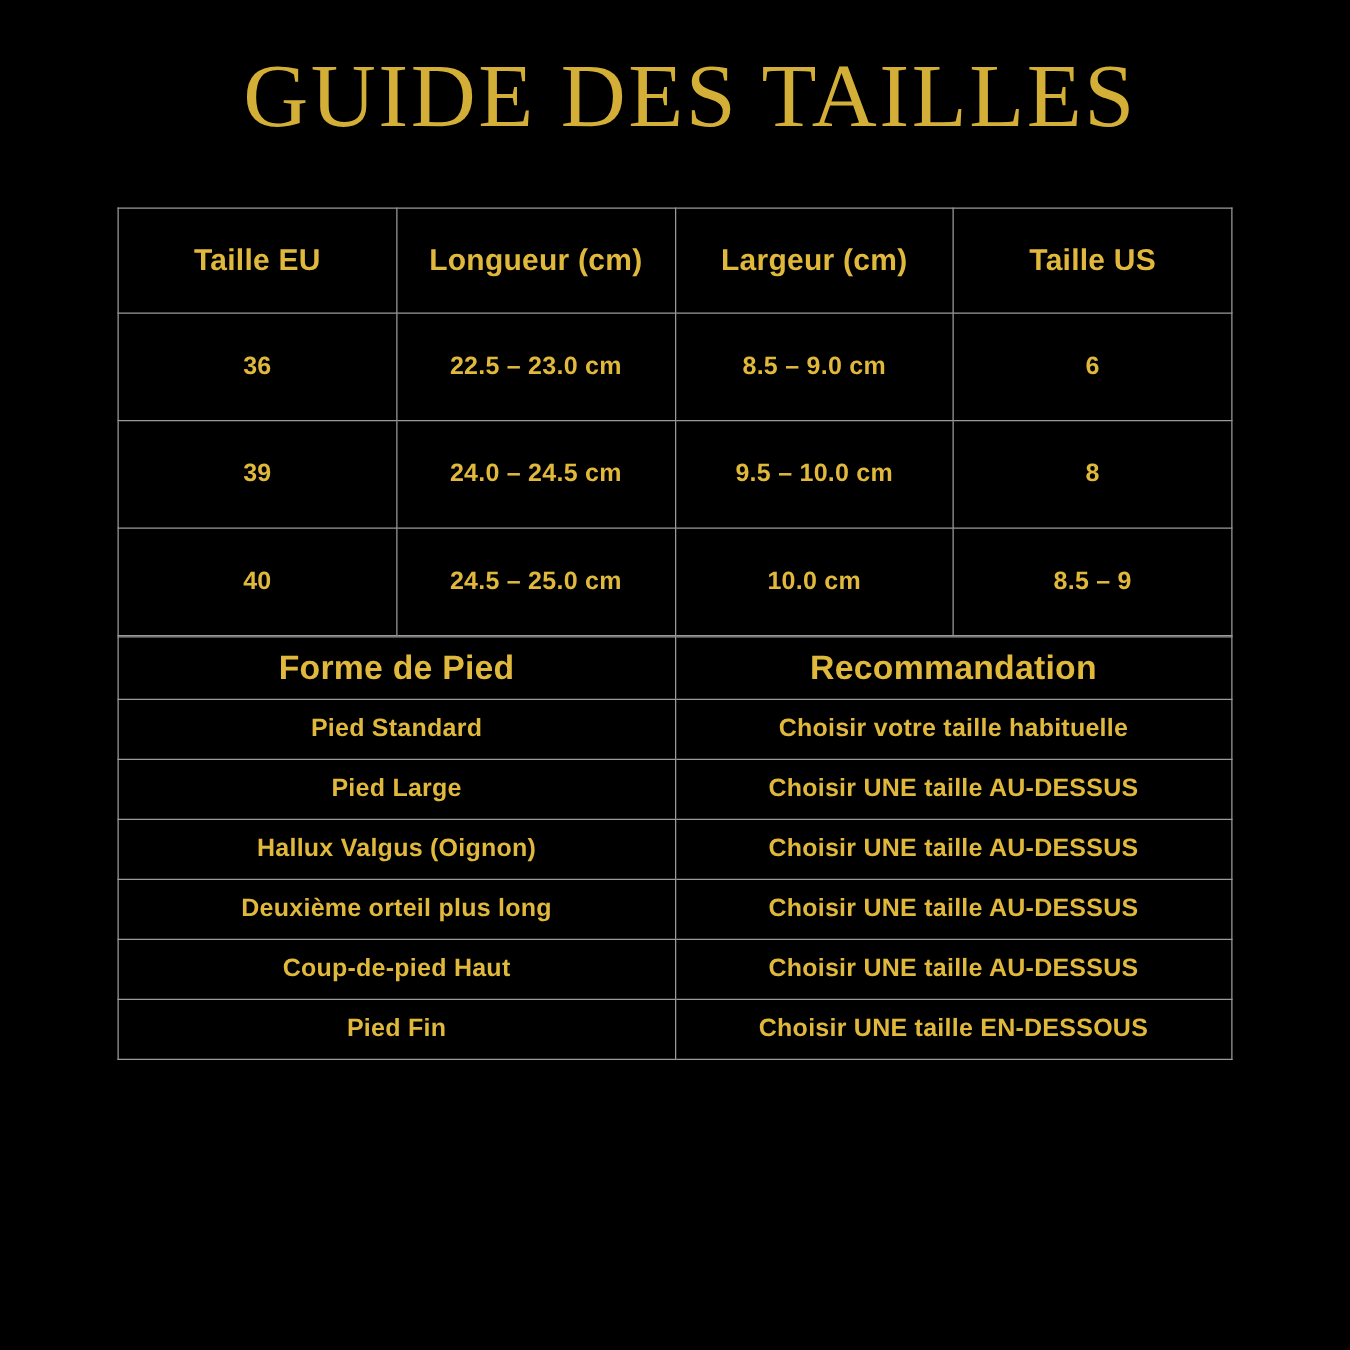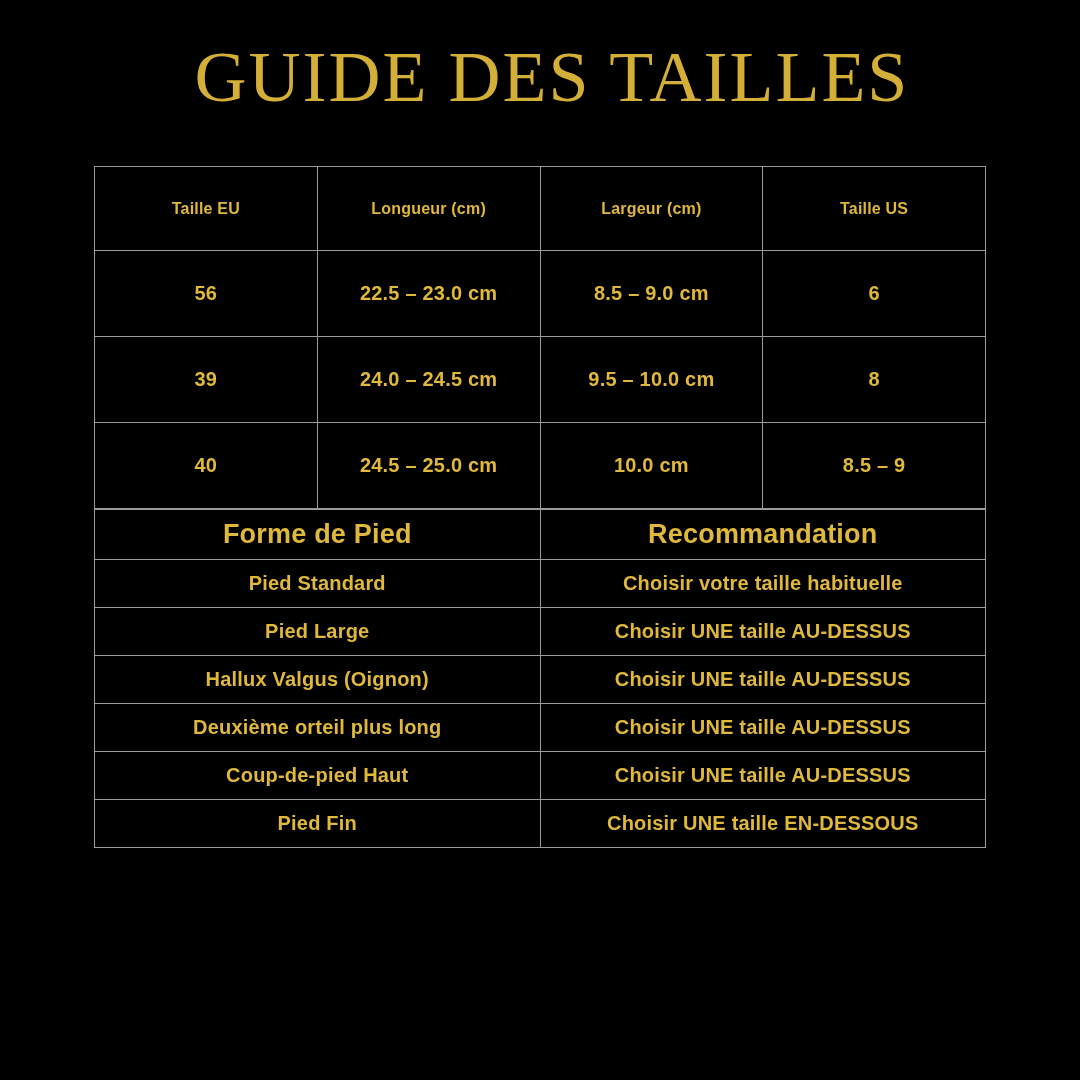--- a/index.html
+++ b/index.html
@@ -67,21 +67,21 @@
   }
 
   
   .sizes col.c1,
   .sizes col.c2,
   .sizes col.c3,
   .sizes col.c4 { width: 222.75px; }
 
   .sizes thead th {
     height: 83px;
-    font-size: 16px;
+    font-size: 24px;
     letter-spacing: 0.2px;
   }
   .sizes tbody td {
     height: 85px;
     font-size: 20px;
     letter-spacing: 0.2px;
   }
 
   
   .shapes col.s1 { width: 445.5px; }
@@ -117,21 +117,21 @@
       <thead>
         <tr>
           <th>Taille EU</th>
           <th>Longueur (cm)</th>
           <th>Largeur (cm)</th>
           <th>Taille US</th>
         </tr>
       </thead>
       <tbody>
         <tr>
-          <td>56</td>
+          <td>36</td>
           <td>22.5 – 23.0 cm</td>
           <td>8.5 – 9.0 cm</td>
           <td>6</td>
         </tr>
         <tr>
           <td>39</td>
           <td>24.0 – 24.5 cm</td>
           <td>9.5 – 10.0 cm</td>
           <td>8</td>
         </tr>

